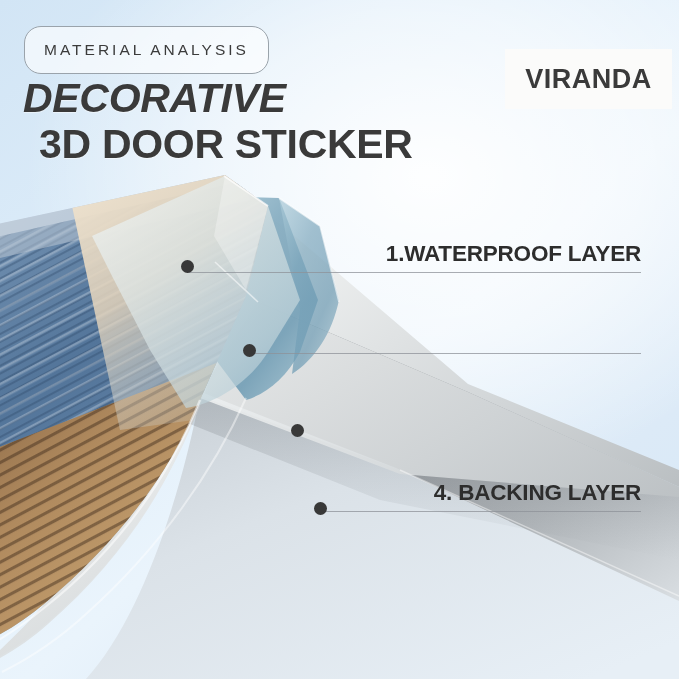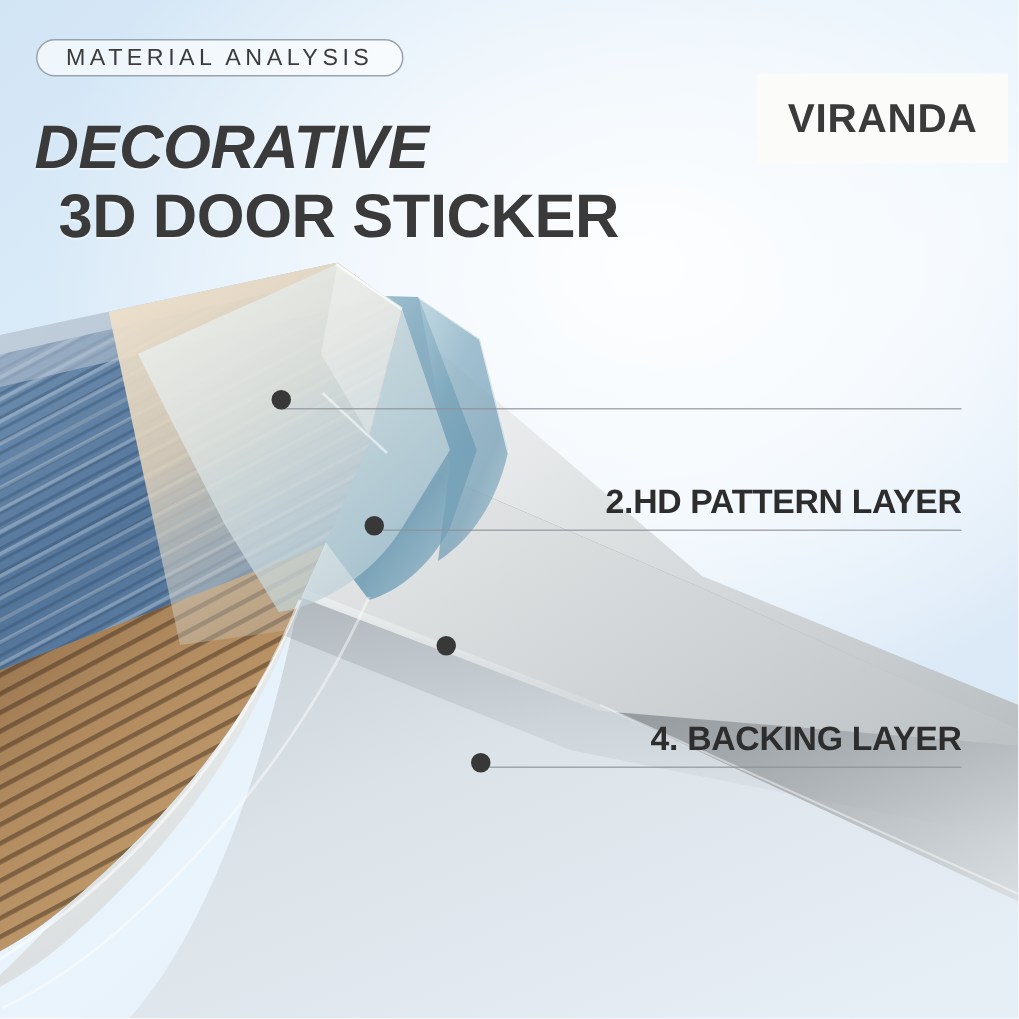--- a/index.html
+++ b/index.html
@@ -14,21 +14,21 @@
     width:679px; height:679px;
     background:
       radial-gradient(ellipse 560px 420px at 63% 26%, rgba(255,255,255,0.95) 0%, rgba(255,255,255,0.55) 38%, rgba(255,255,255,0) 72%),
       linear-gradient(140deg, #d2e5f5 0%, #dfeefa 34%, #eaf4fc 56%, #dceaf7 78%, #d6e8f7 100%);
     overflow:hidden;
   }
 
   
   .pill {
     position:absolute; left:24px; top:26px;
-    height:25px; padding:0 19px;
+    height:48px; padding:0 19px;
     display:flex; align-items:center;
     border:1.3px solid #9aa3ab;
     border-radius:17px;
     background:rgba(255,255,255,0.62);
   }
   .pill span {
     font-size:15.5px; font-weight:400; color:#3b3b3b;
     letter-spacing:3.0px; white-space:nowrap;
   }
   .headline {
@@ -231,24 +231,24 @@
   </div>
 
   <div class="headline" id="h1">DECORATIVE</div>
   <div class="headline" id="h2">3D DOOR STICKER</div>
 
   <div class="logo-box">
     <span>VIRANDA</span>
   </div>
 
   <div class="callout" id="c0" style="left: 187px; right: 0px; top: 233px; height: 40px;">
+    <div class="txt">1.WATERPROOF LAYER</div>
     <div class="rule"></div>
   </div>
   <div class="callout" id="c1" style="left: 249px; right: 0px; top: 314px; height: 40px;">
-    <div class="txt">2.HD PATTERN LAYER</div>
     <div class="rule"></div>
   </div>
   <div class="callout" id="c3" style="left: 320px; right: 0px; top: 472px; height: 40px;">
     <div class="txt">4. BACKING LAYER</div>
     <div class="rule"></div>
   </div>
 
   <div class="dot" id="d0" style="left: 181px; top: 260px;"></div>
   <div class="dot" id="d1" style="left: 243px; top: 344px;"></div>
   <div class="dot" id="d2" style="left: 291px; top: 424px;"></div>

